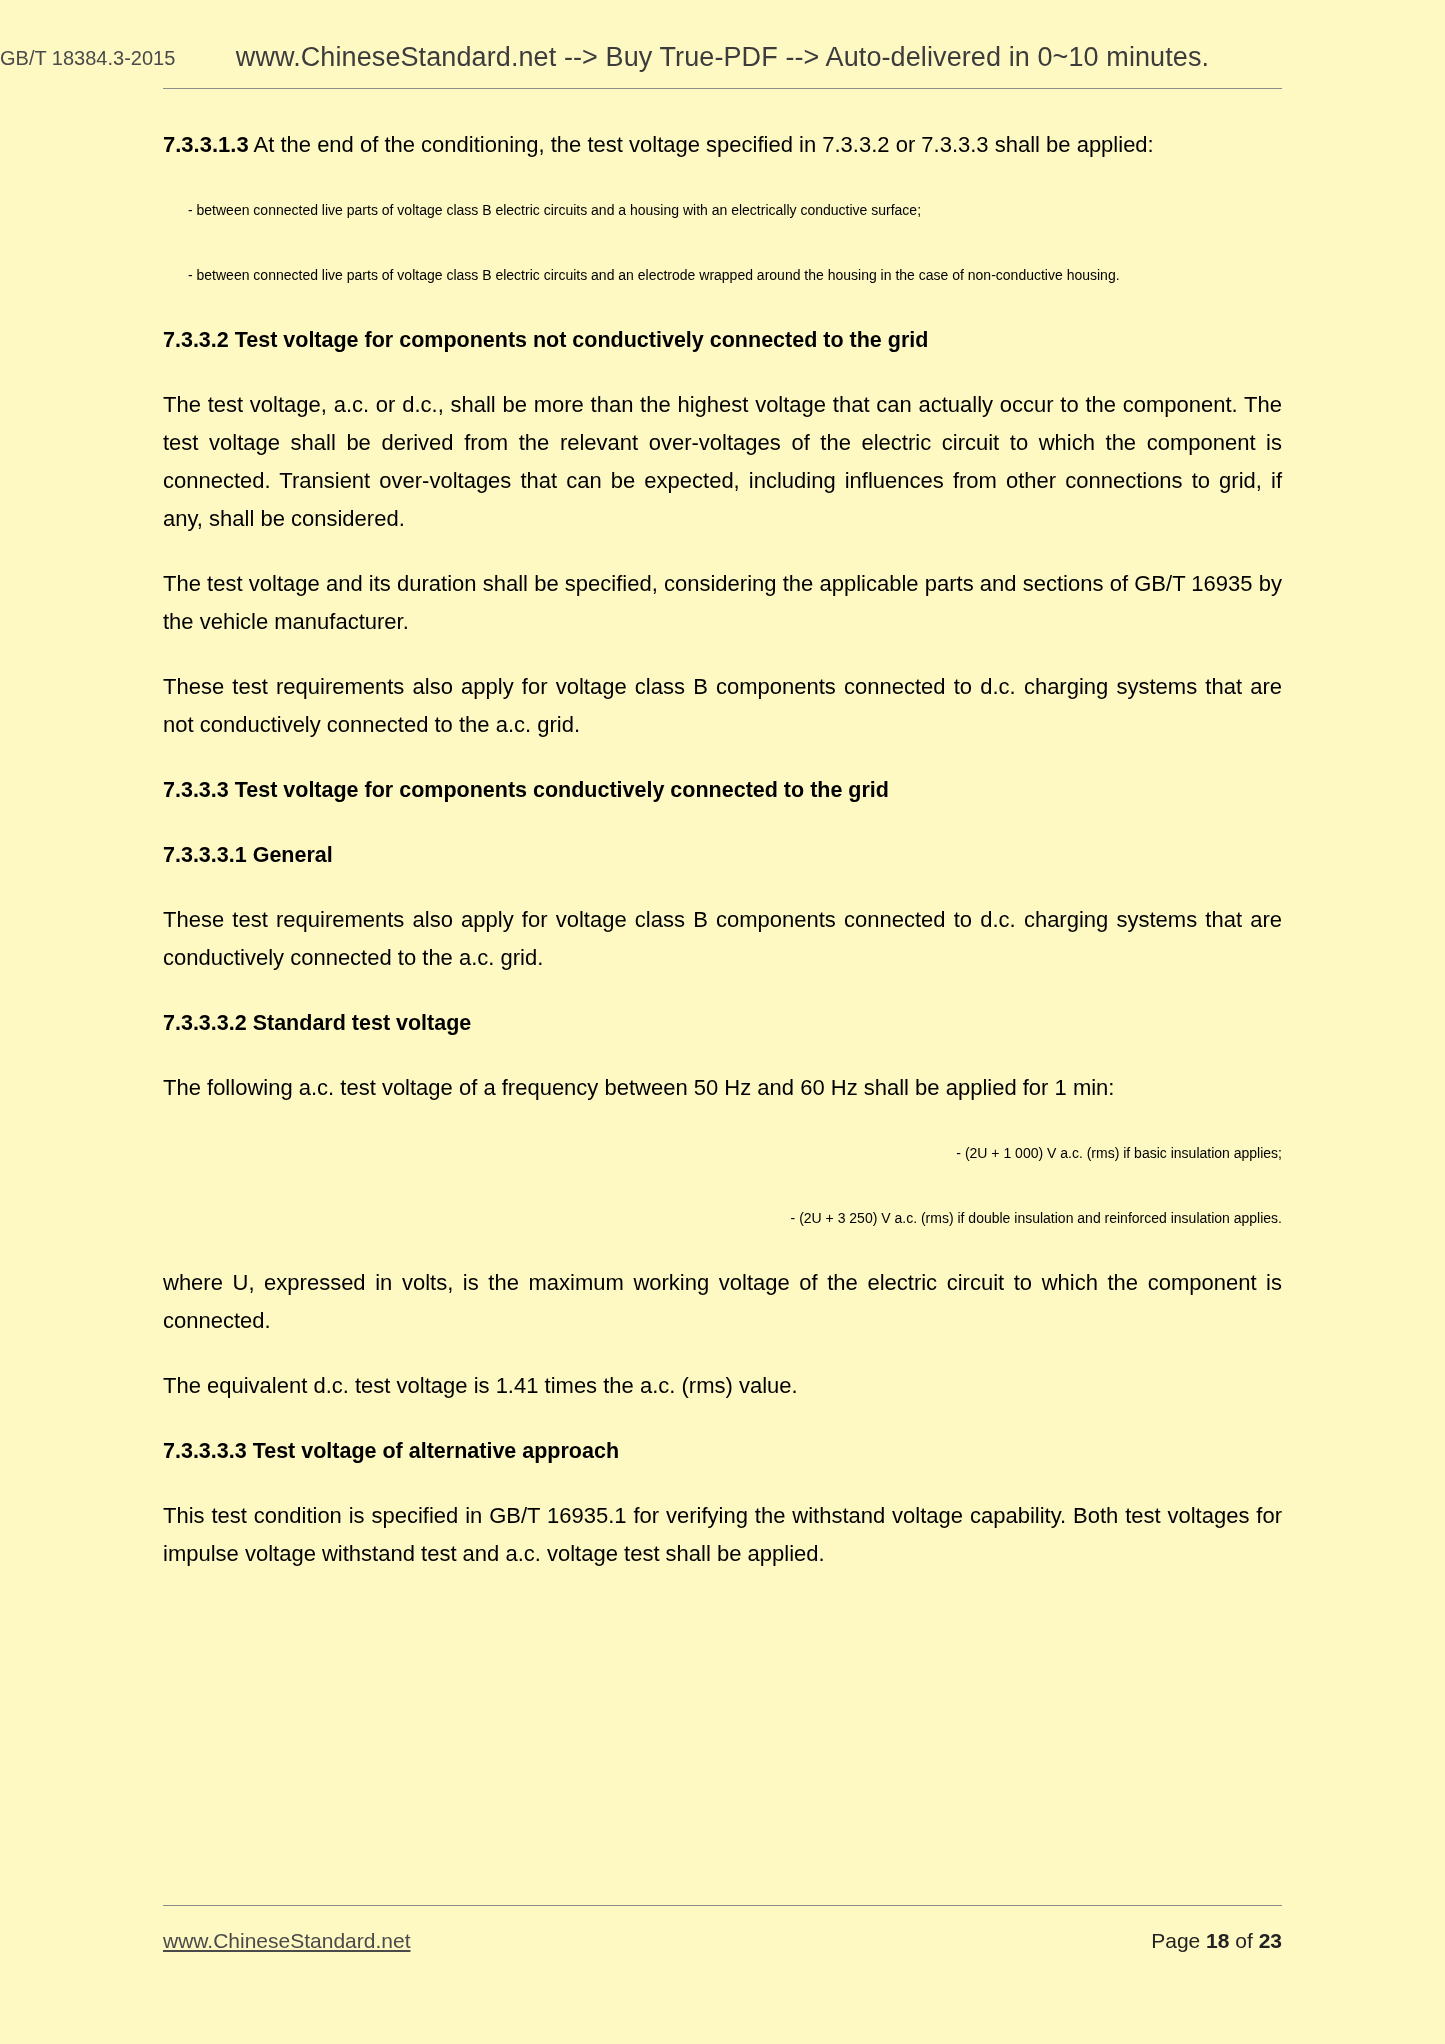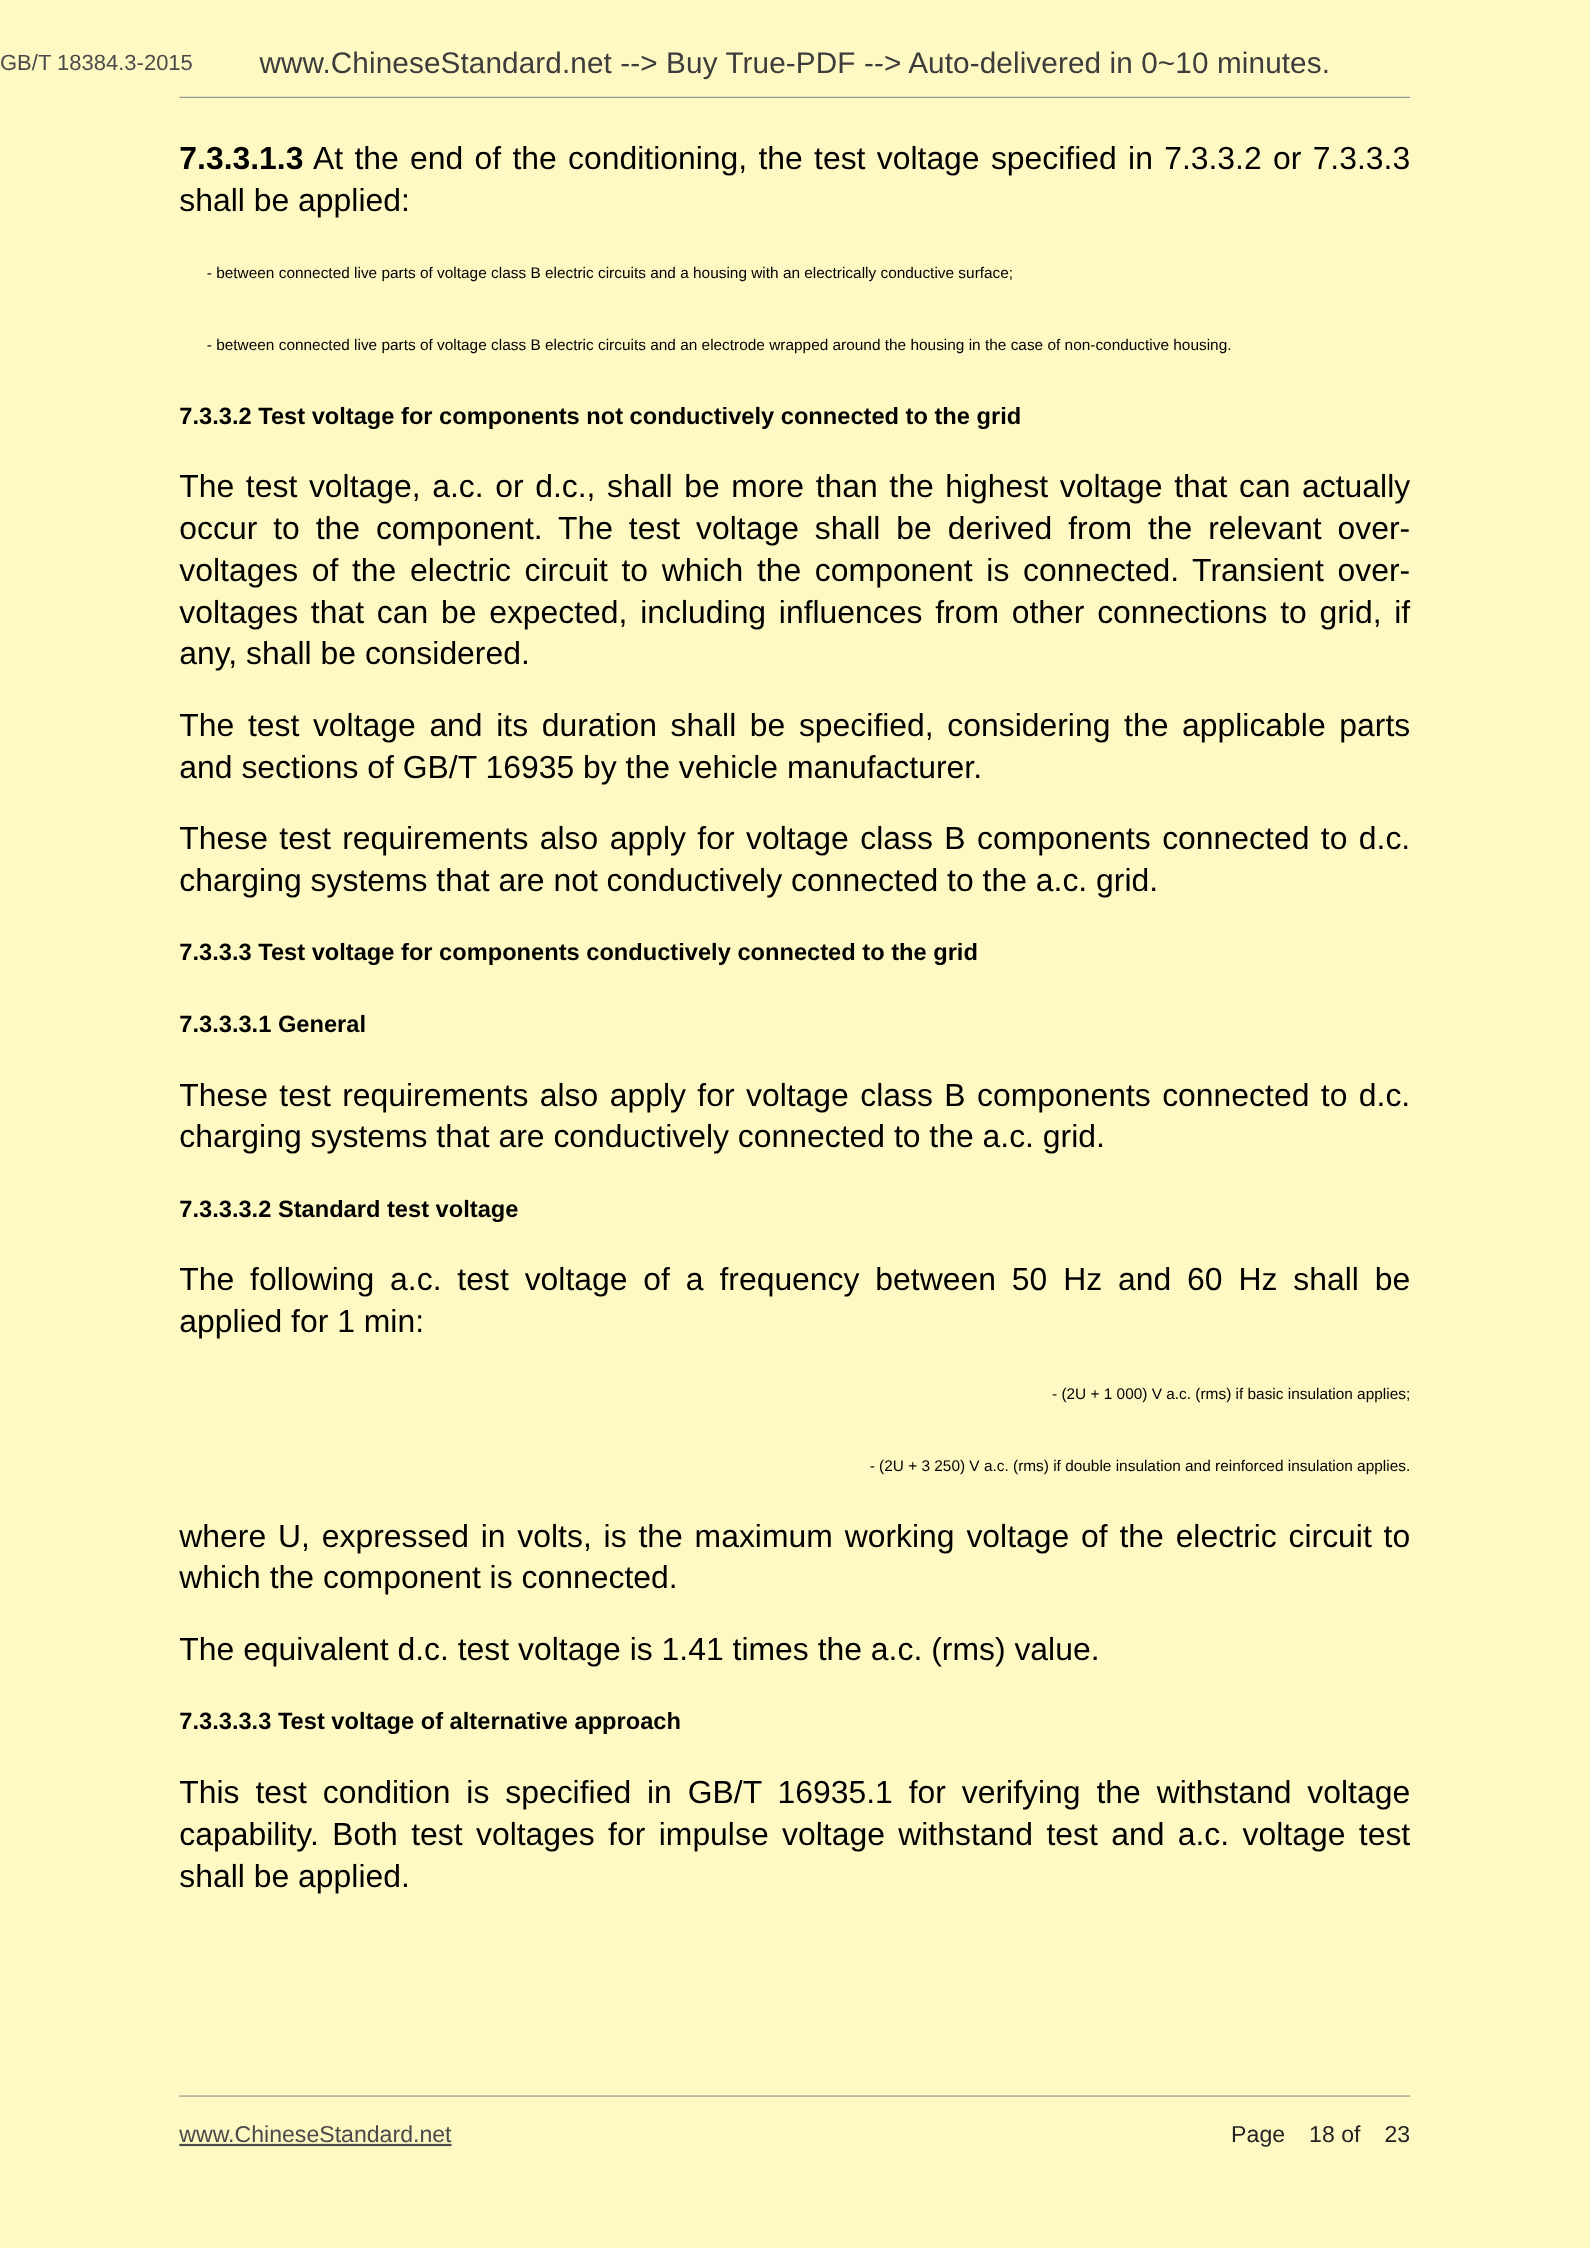--- a/index.html
+++ b/index.html
@@ -60,21 +60,21 @@
   }
 
   
   .content {
     position: absolute;
     left: 163px;
     top: 126px;
     width: 1119px;
   }
   .para {
-    font-size: 29px;
+    font-size: 22px;
     line-height: 38px;
     text-align: justify;
     text-justify: inter-word;
     margin: 0 0 27px 0;
     color: #000000;
   }
   .para b, .para .bold {
     font-weight: bold;
   }
   .heading {
@@ -124,22 +124,21 @@
     color: #4a4a4a;
     text-decoration: underline;
     white-space: nowrap;
   }
   .footer-page {
     font-size: 21px;
     color: #222222;
     white-space: nowrap;
   }
   .footer-page .num {
-    font-weight: normal;
-    margin-left: 16px;
+    font-weight: bold;
   }
 </style>
 </head>
 <body>
 
 <div class="page">
 
   <div class="header-zone">
     <div class="watermark-line">www.ChineseStandard.net --&gt; Buy True-PDF --&gt; Auto-delivered in 0~10 minutes.</div>
     <div class="std-number">GB/T 18384.3-2015</div>

